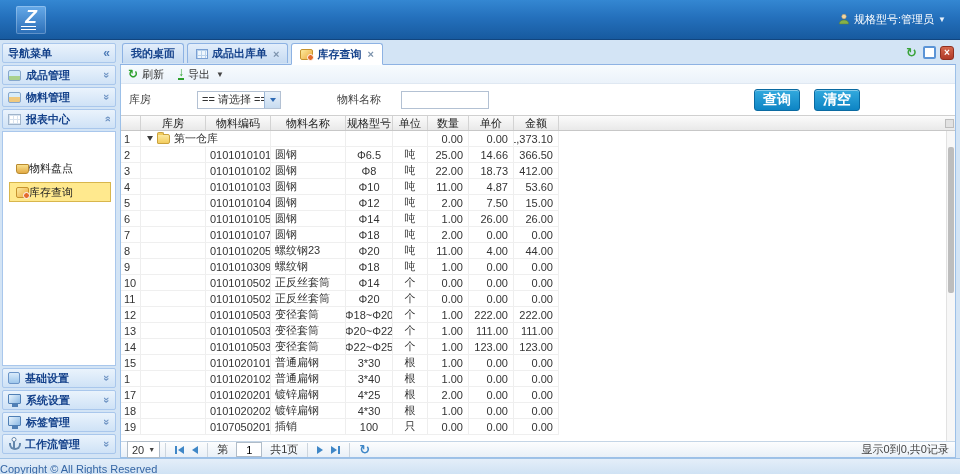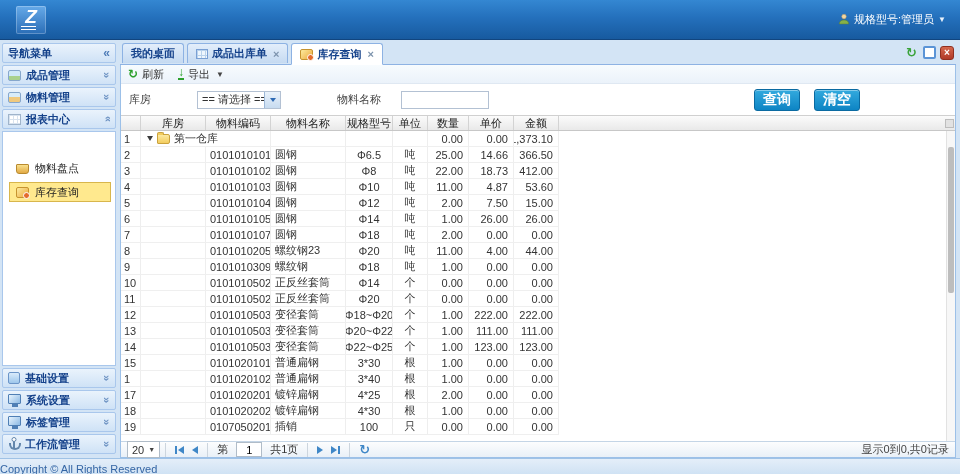--- a/index.html
+++ b/index.html
@@ -27,21 +27,21 @@
   .nav-hd, .acc-hd { height:20px; flex:none; display:flex; align-items:center; padding:0 5px;
           background:linear-gradient(#eaf3fc,#cfe2f6); border:1px solid #a9c7ec; border-radius:2px;
           color:#15428b; font-weight:bold; margin-bottom:2px; }
   .nav-hd { justify-content:space-between; }
   .collapse { color:#4f7cb8; font-weight:bold; cursor:pointer; font-size:12px; }
   .acc-hd { gap:5px; cursor:pointer; }
   .acc-label { flex:1; }
   .chev { display:inline-block; transform:rotate(90deg); color:#6f94c4; font-size:11px; }
   .acc-hd.expanded .chev { transform:rotate(-90deg); }
   .acc-body { flex:1; background:#fff; border:1px solid #a9c7ec; margin-bottom:2px; padding-top:26px; overflow:hidden; }
-  .sub-item { display:flex; align-items:center; gap:6px; height:20px; margin:0 4px 4px 6px; padding-left:6px;
+  .sub-item { display:flex; align-items:center; height:20px; margin:0 4px 4px 6px; padding-left:6px;
           border:1px solid transparent; cursor:pointer; color:#222; }
   .sub-item.selected { background:#ffe98e; border-color:#d8b64c; }
 
   
   .mi { display:inline-block; flex:none; position:relative; }
   .ic-pic  { width:13px; height:11px; border:1px solid #86a7cc; border-radius:2px;
              background:linear-gradient(180deg,#cfe8f8 0 55%,#a9d18c 55% 100%); }
   .ic-pic2 { width:13px; height:11px; border:1px solid #86a7cc; border-radius:2px;
              background:linear-gradient(180deg,#d8ecfa 0 50%,#f0c97e 50% 100%); }
   .ic-grid { width:13px; height:11px; border:1px solid #9fb4cb; background-color:#fff;

